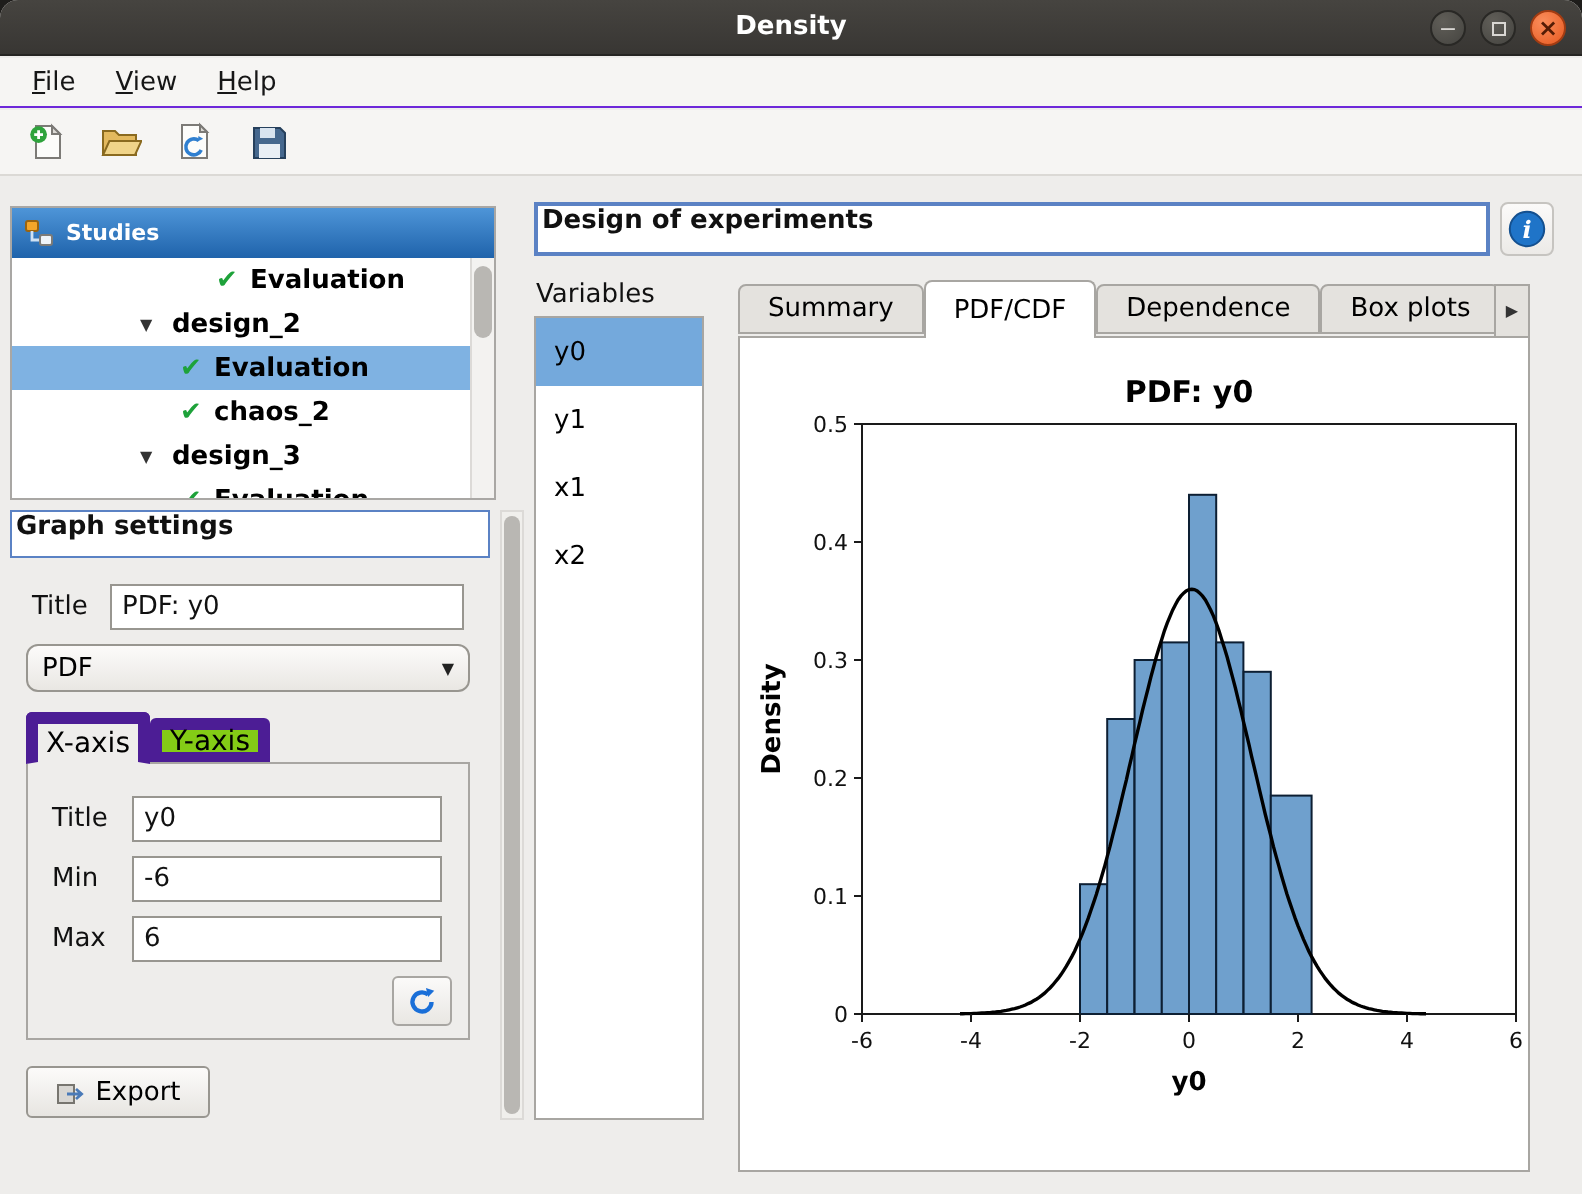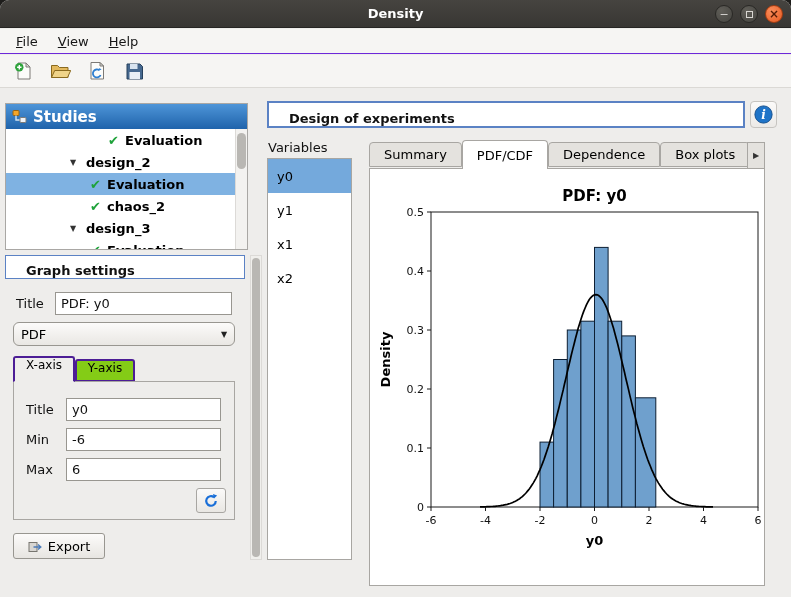--- a/index.html
+++ b/index.html
@@ -29,45 +29,45 @@
   .toolbar{position:absolute;top:55px;left:0;right:0;height:33px;background:#f6f5f3;
     border-bottom:1px solid #dbd9d5;display:flex;align-items:center;gap:7px;padding-left:8px}
   .tool-btn{width:30px;height:30px;display:flex;align-items:center;justify-content:center;
     border-radius:3px;cursor:pointer}
 
   
   #studies-panel{position:absolute;left:5px;top:103px;width:243px;height:147px;
     background:#ffffff;border:1px solid #a9a7a4}
   #studies-header{height:25px;background:linear-gradient(#4e95d8,#1f63ab);
     display:flex;align-items:center;padding-left:6px;gap:6px}
-  #studies-header .hlabel{color:#ffffff;font-weight:bold;font-size:15px}
+  #studies-header .hlabel{color:#ffffff;font-weight:bold;font-size:11px}
   #tree-body{position:absolute;top:25px;left:0;right:12px;bottom:0;overflow:hidden}
   .tree-row{height:22px;display:flex;align-items:center;font-size:13px;font-weight:bold;
     white-space:nowrap;cursor:pointer}
   .tree-row.selected{background:#7fb2e2}
   .tri{font-size:8px;color:#333;flex:0 0 16px;text-align:left}
   .check{color:#1ea23a;font-size:13px;flex:0 0 17px}
   .vscroll{position:absolute;top:25px;right:0;bottom:0;width:12px;background:#f3f2f0;
     border-left:1px solid #dcdad7}
   .vthumb{position:absolute;left:1px;right:1px;border-radius:5px;background:#b9b7b3;cursor:pointer}
 
   
-  .dock-header{background:#ffffff;display:flex;align-items:flex-end;padding-left:20px;
+  .dock-header{background:#ffffff;display:flex;align-items:flex-start;padding-left:2px;
     font-weight:bold;font-size:13px;color:#111}
   #gs-header{position:absolute;left:5px;top:255px;width:240px;height:24px;border:1px solid #5b82c4}
   .gs-label{position:absolute;font-size:13px;color:#111}
   .field{position:absolute;border:1px solid #989690;background:#fff;font-size:13px;
     font-family:inherit;padding:0 5px;height:23px;color:#111}
   .combo{position:absolute;left:13px;top:322px;width:222px;height:24px;cursor:pointer;
     background:linear-gradient(#fcfbfa,#e9e7e3);border:1px solid #989690;border-radius:6px;
     display:flex;align-items:center}
   .combo .ctext{flex:1;padding-left:7px;font-size:13px}
   .combo .carrow{width:20px;font-size:8px;color:#222;text-align:center}
-  .gs-tab{position:absolute;font-size:12px;display:flex;align-items:flex-start;justify-content:center;
-    border:2px solid #4c1d95;cursor:pointer}
+  .gs-tab{position:absolute;font-size:14px;display:flex;align-items:center;justify-content:center;
+    border:6px solid #4c1d95;cursor:pointer}
   .gs-tab.active{left:13px;top:356px;width:62px;height:26px;background:#eeedeb;
     border-bottom:1px solid #eeedeb;border-radius:3px 3px 0 0;z-index:2}
   .gs-tab.inactive{left:75px;top:359px;width:60px;height:23px;background:#84cc16;
     border-radius:3px 3px 0 0}
   #gs-pane{position:absolute;left:13px;top:381px;width:222px;height:139px;
     border:1px solid #a8a6a2;background:#eeedeb}
   #refresh-button{position:absolute;right:8px;top:106px;width:30px;height:25px;
     background:linear-gradient(#fbfaf9,#e9e7e3);border:1px solid #a8a6a2;border-radius:3px;
     display:flex;align-items:center;justify-content:center;cursor:pointer}
   #export-button{position:absolute;left:13px;top:533px;width:92px;height:26px;

